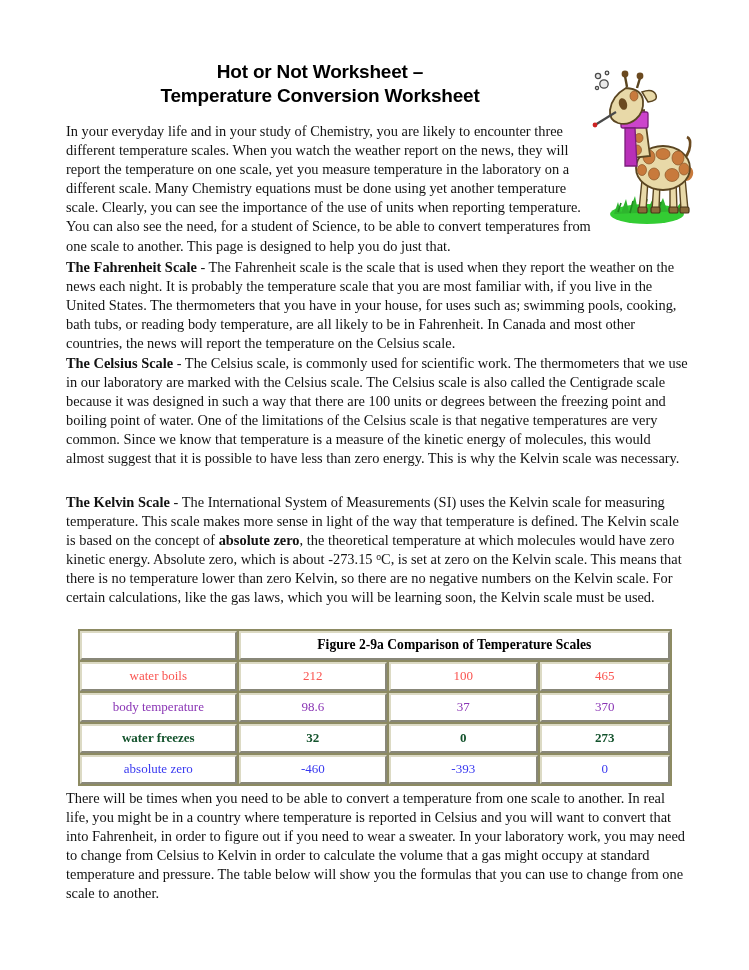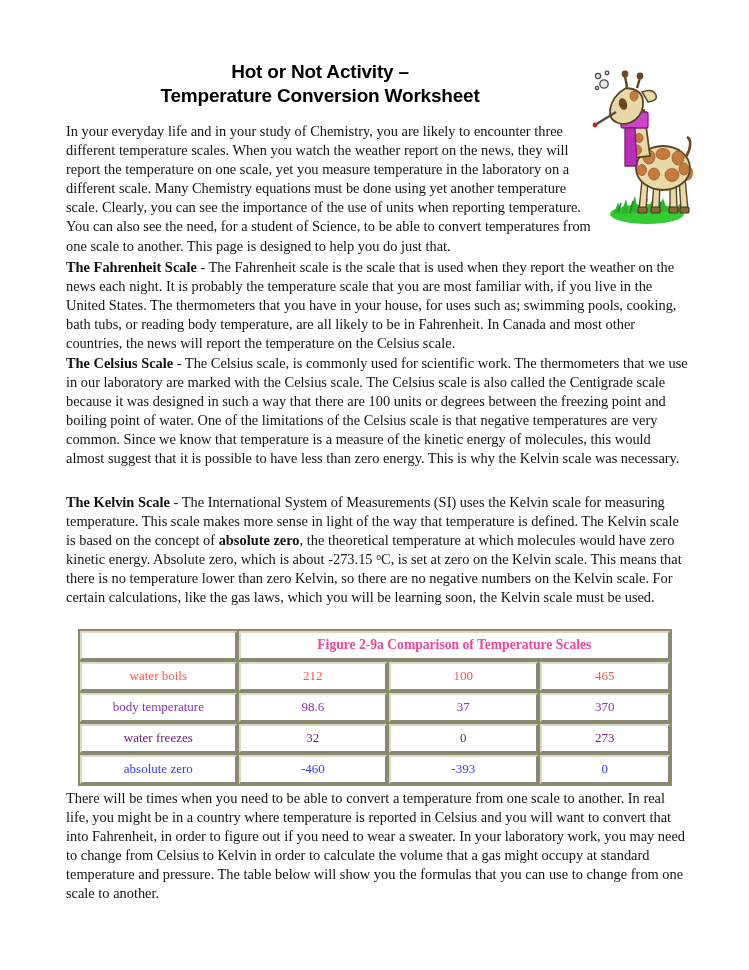--- a/index.html
+++ b/index.html
@@ -124,46 +124,46 @@
     text-align: center;
     vertical-align: middle;
     height: 15px;
   }
   td.corner-blank {
     background: #8b0f0f;
     border: 2px outset #c06a6a;
   }
   td.fig-title {
     font-weight: bold;
-    color: #ec4899;
+    color: #000000;
     font-size: 13.6px;
   }
   td.col-head {
     font-weight: bold;
     color: #8b1a1a;
     font-size: 13.4px;
   }
   td.set-points-head {
     font-weight: bold;
     color: #111111;
     font-size: 13.4px;
   }
   td.c-boil   { color: #fa5450; }
   td.c-body   { color: #8a35b5; }
-  td.c-freeze { color: #701a75; }
+  td.c-freeze { color: #14532d; font-weight: bold; }
   td.c-abs    { color: #3838f0; }
 </style>
 </head>
 <body>
 
 <div class="page">
 
 
   <div class="title">
-    <span>Hot or Not Activity –</span><br>
+    <span>Hot or Not Worksheet –</span><br>
     <span>Temperature Conversion Worksheet</span>
   </div>
 
   <div class="clipart">
     <svg viewBox="0 0 108 168" width="108" height="168" xmlns="http://www.w3.org/2000/svg">
 
       <g>
         <ellipse cx="55" cy="152" rx="37" ry="10" fill="#33cc33"></ellipse>
         <path d="M22 152 l4 -12 l3 11 l5 -14 l3 13 l6 -16 l3 15 l6 -12 l3 12 l7 -15 l3 14
                  l6 -12 l4 12 l5 -10 l3 10 l6 -8 l2 9 z" fill="#2eb52e"></path>

